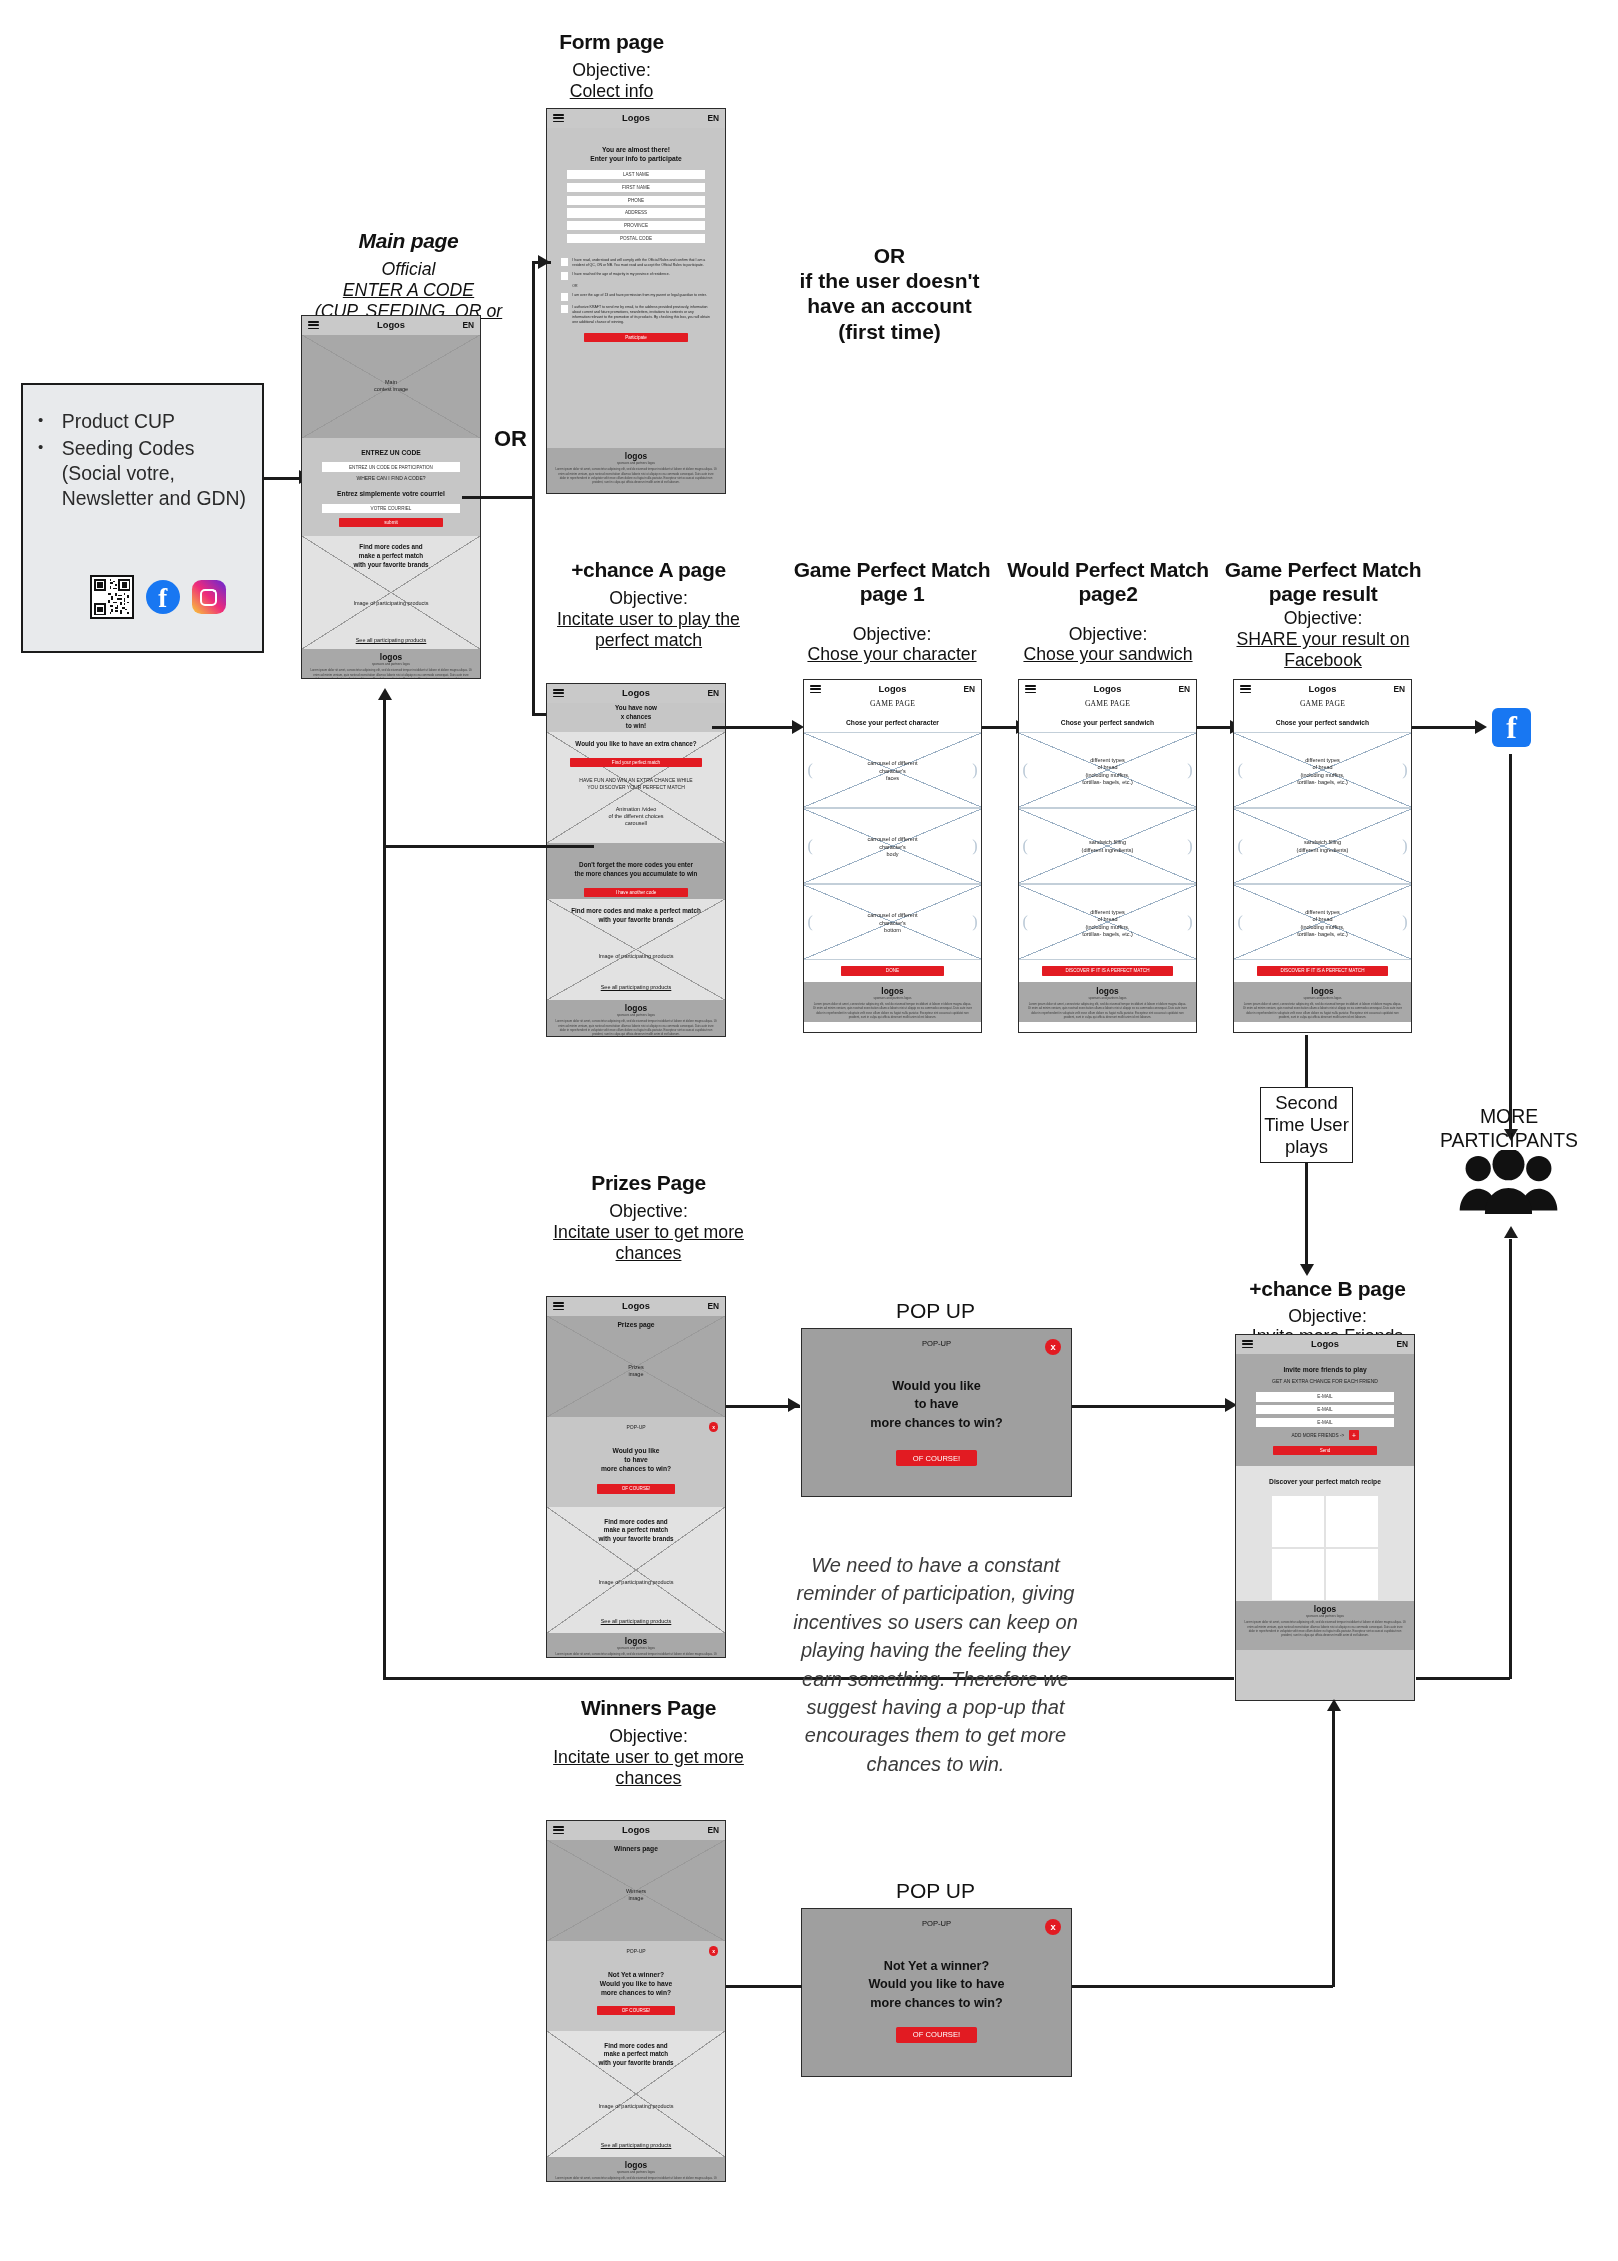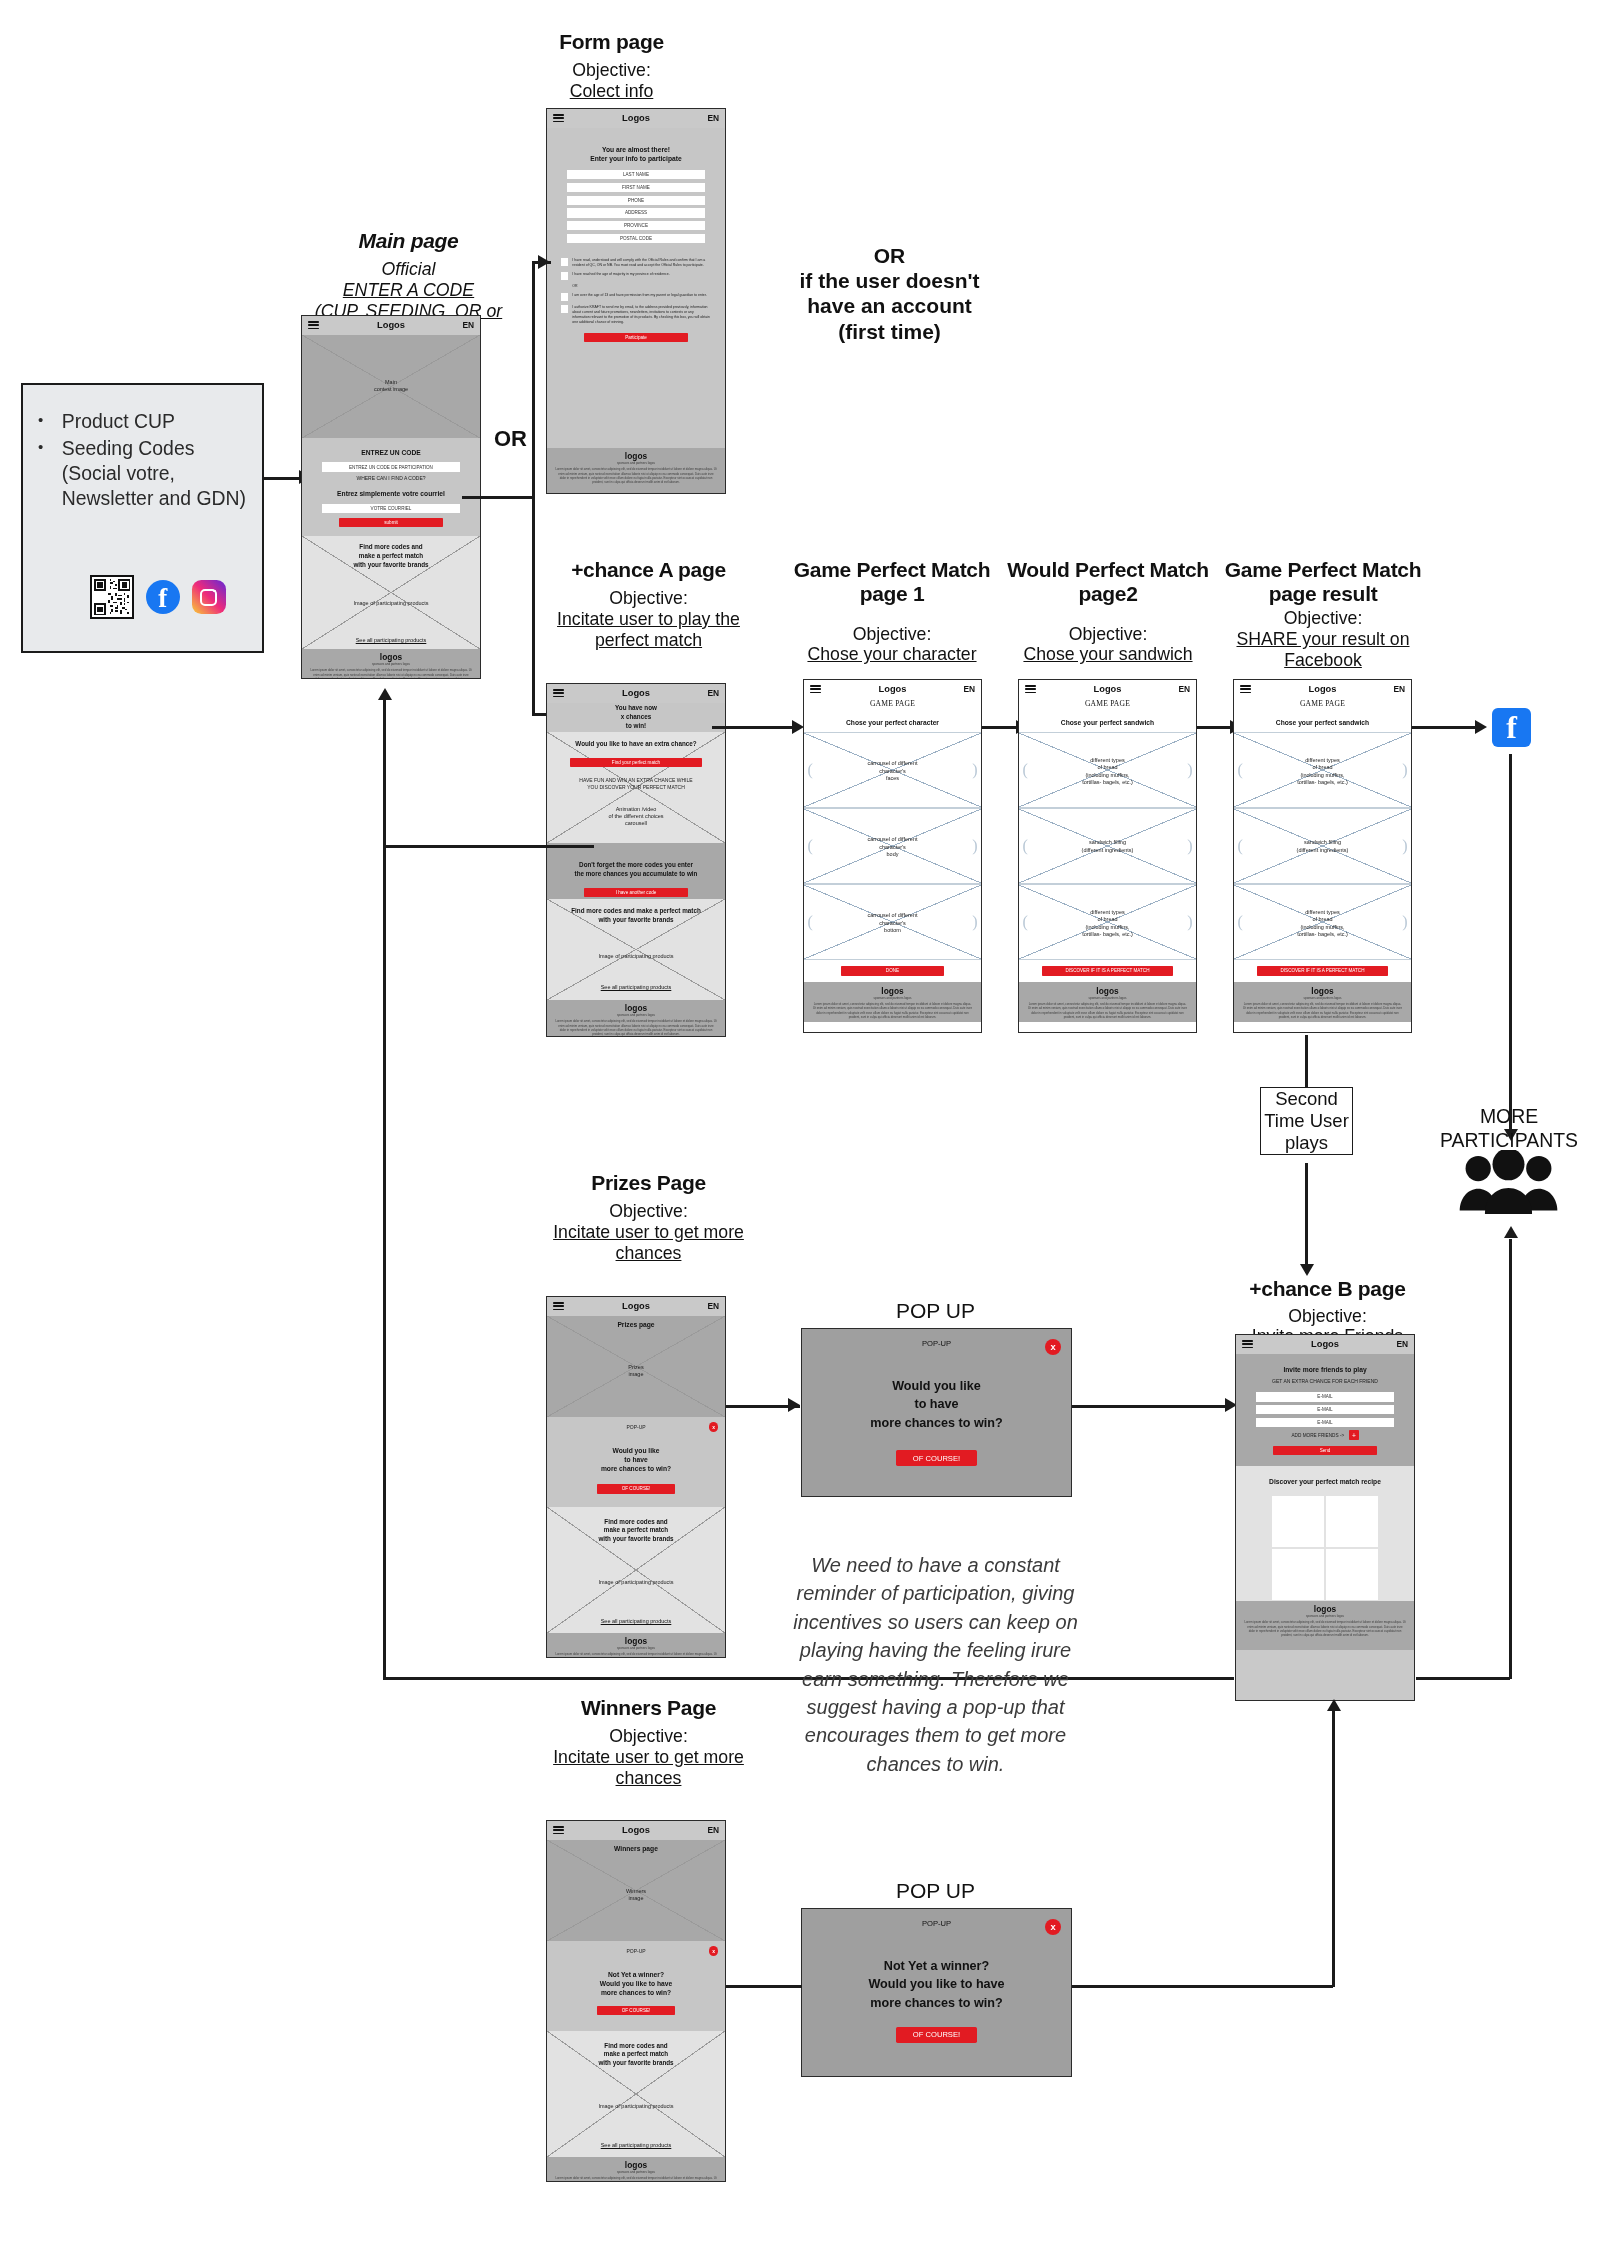--- a/index.html
+++ b/index.html
@@ -547,21 +547,21 @@
     </div>
   </div>
 
   <div class="ln h abs" style="left:1412px; top:726px; width:67px;"></div>
   <div class="arw r abs" style="left:1475px; top:720px;"></div>
   <div class="fb-sq" style="left:1492px; top:708px;">f</div>
 
   <div class="ln v abs" style="left:1509px; top:754px; height:383px;"></div>
   <div class="arw d abs" style="left:1504px; top:1129px;"></div>
 
-  <div class="plain-box" style="left:1260px; top:1087px; width:93px; height:68px;">
+  <div class="plain-box" style="left:1260px; top:1087px; width:93px; height:76px;">
     <span>Second Time User plays</span>
   </div>
   <div class="ln v abs" style="left:1305px; top:1035px; height:52px;"></div>
   <div class="ln v abs" style="left:1305px; top:1163px; height:110px;"></div>
   <div class="arw d abs" style="left:1300px; top:1264px;"></div>
 
   <div class="abs small-caps-lbl" style="left:1433px; top:1104px; width:152px; font-size:19.4px; font-weight:normal;">
     <span>MORE PARTICIPANTS</span>
   </div>
   <div class="ppl" style="left:1458px; top:1150px;">
@@ -688,21 +688,21 @@
     <div class="zone z-foot" style="height:49px;">
       <div class="footer-logos">logos</div>
       <div class="footer-sub">sponsors and partners logos</div>
       <div class="footer-lorem">Lorem ipsum dolor sit amet, consectetur adipiscing elit, sed do eiusmod tempor incididunt ut labore et dolore magna aliqua. Ut enim ad minim veniam, quis nostrud exercitation ullamco laboris nisi ut aliquip ex ea commodo consequat. Duis aute irure dolor in reprehenderit in voluptate velit esse cillum dolore eu fugiat nulla pariatur. Excepteur sint occaecat cupidatat non proident, sunt in culpa qui officia deserunt mollit anim id est laborum.</div>
     </div>
   </div>
 
   <div class="ln h abs" style="left:383px; top:1677px; width:851px;"></div>
   <div class="ln v abs" style="left:383px; top:845px; height:834px;"></div>
 
-  <div class="note" style="left:784px; top:1551px; width:303px;">We need to have a constant reminder of participation, giving incentives so users can keep on playing having the feeling irure earn something. Therefore we suggest having a pop-up that encourages them to get more chances to win.</div>
+  <div class="note" style="left:784px; top:1551px; width:303px;">We need to have a constant reminder of participation, giving incentives so users can keep on playing having the feeling they earn something. Therefore we suggest having a pop-up that encourages them to get more chances to win.</div>
 
   <div class="abs" style="left:539px; top:1696px; width:219px;">
     <div class="flow-title">Winners Page</div>
     <div class="flow-obj" style="margin-top:6.7px;">Objective:</div>
     <div class="flow-obj"><u>Incitate user to get more chances</u></div>
   </div>
 
   <div class="phone" style="left:546px; top:1820px; width:180px; height:362px;">
     <div class="ph-head">
       <span class="burger">

